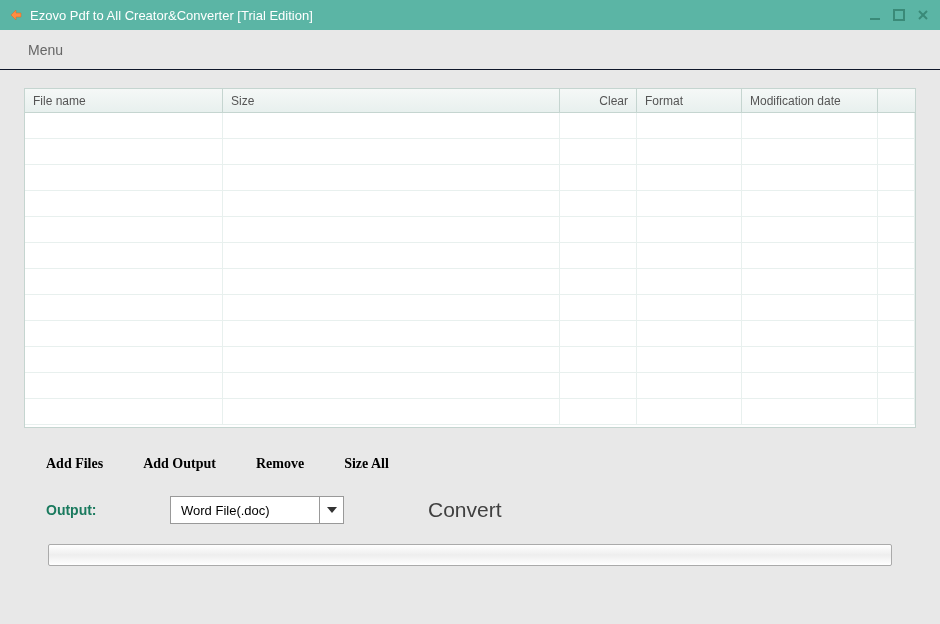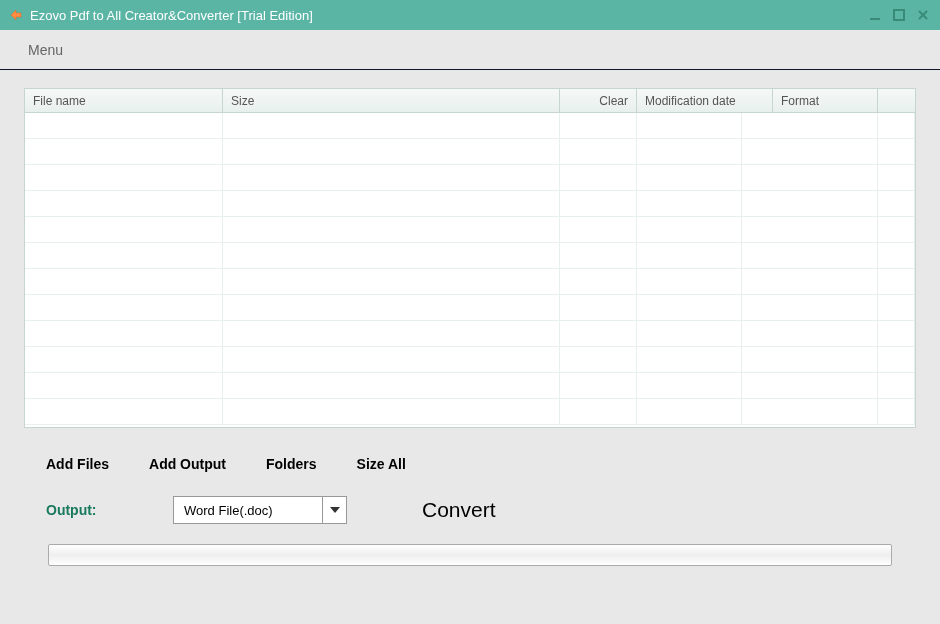--- a/index.html
+++ b/index.html
@@ -129,43 +129,42 @@
       padding: 28px 22px 16px 22px;
     }
 
     .action-btn {
       font-size: 14px;
       font-weight: bold;
       color: #000000;
       cursor: pointer;
       background: none;
       border: none;
-      font-family: Liberation Sans, sans-serif;
+      font-family: Liberation Serif, serif;
     }
 
     .output-row {
       display: flex;
       align-items: center;
       padding: 8px 22px 20px 22px;
-      gap: 3px;
+      gap: 12px;
     }
 
     .output-label {
       font-size: 14px;
       font-weight: bold;
       color: #1a7a5e;
       width: 112px;
     }
 
     .output-select {
       display: flex;
       border: 1px solid #999999;
       background: #ffffff;
       height: 28px;
-      margin-left: 12px;
     }
 
     .output-select-text {
       padding: 4px 10px;
       font-size: 13px;
       width: 148px;
       display: flex;
       align-items: center;
     }
 
@@ -173,21 +172,21 @@
       width: 24px;
       border-left: 1px solid #999999;
       display: flex;
       align-items: center;
       justify-content: center;
       cursor: pointer;
     }
 
     .convert-btn {
       font-size: 21px;
-      color: #000000;
+      color: #404040;
       cursor: pointer;
       background: none;
       border: none;
       margin-left: 72px;
       font-family: Arial, sans-serif;
     }
 
     .progress-container {
       padding: 0 24px 20px 24px;
     }
@@ -234,22 +233,22 @@
 <div class="menu-bar">
   <span class="menu-item">Menu</span>
 </div>
 
 <div class="content-area">
   <div class="table-container">
     <div class="table-header">
       <div class="table-header-cell col-filename">File name</div>
       <div class="table-header-cell col-path">Size</div>
       <div class="table-header-cell col-size">Clear</div>
+      <div class="table-header-cell col-format">Format</div>
       <div class="table-header-cell col-date">Modification date</div>
-      <div class="table-header-cell col-format">Format</div>
       <div class="table-header-cell col-extra"></div>
     </div>
     <div class="table-body">
       <div class="table-row">
         <div class="table-row-cell col-filename"></div>
         <div class="table-row-cell col-path"></div>
         <div class="table-row-cell col-size"></div>
         <div class="table-row-cell col-format"></div>
         <div class="table-row-cell col-date"></div>
         <div class="table-row-cell col-extra"></div>
@@ -341,21 +340,21 @@
         <div class="table-row-cell col-format"></div>
         <div class="table-row-cell col-date"></div>
         <div class="table-row-cell col-extra"></div>
       </div>
     </div>
   </div>
 
   <div class="action-bar">
     <button class="action-btn">Add Files</button>
     <button class="action-btn">Add Output</button>
-    <button class="action-btn">Folders</button>
+    <button class="action-btn">Remove</button>
     <button class="action-btn">Size All</button>
   </div>
 
   <div class="output-row">
     <span class="output-label">Output:</span>
     <div class="output-select">
       <div class="output-select-text">Word File(.doc)</div>
       <div class="output-select-arrow">
         <svg width="10" height="6" viewBox="0 0 10 6">
           <path d="M0 0 L10 0 L5 6 Z" fill="#333333"></path>

